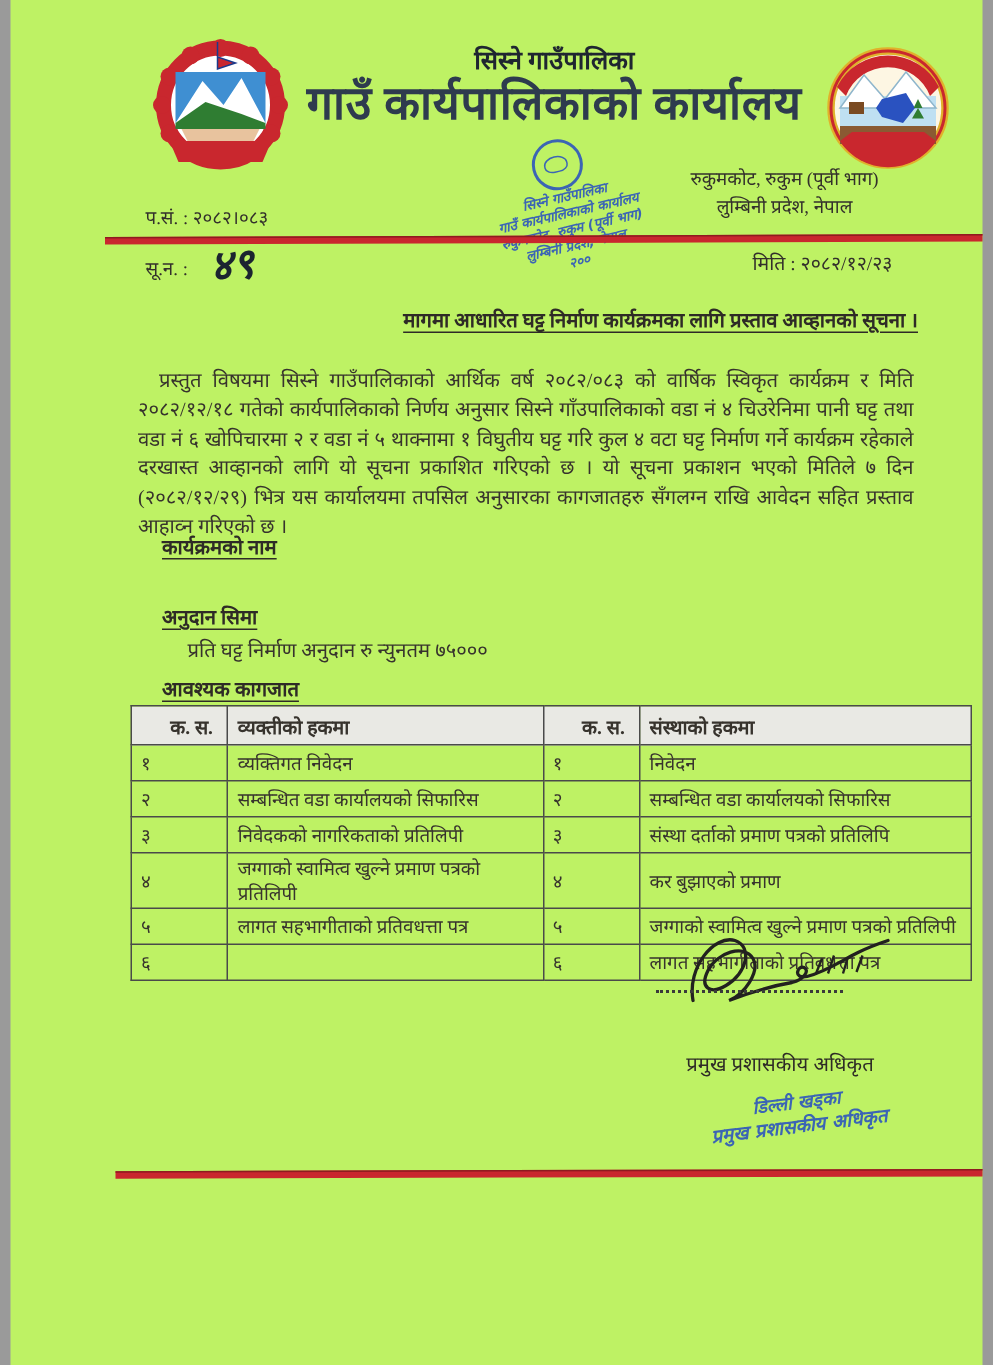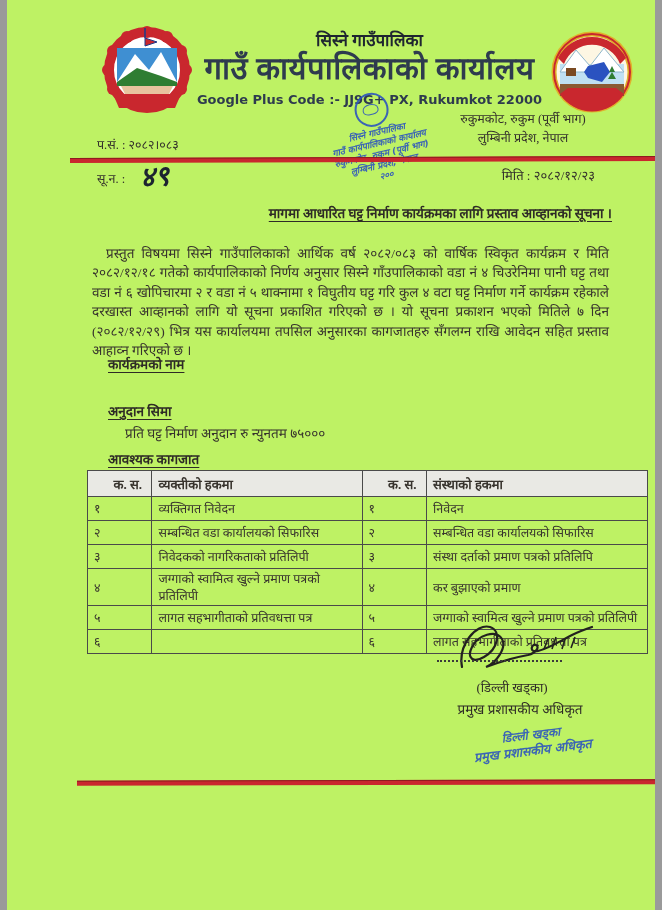--- a/index.html
+++ b/index.html
@@ -120,21 +120,20 @@
     <polygon points="14,44 30,22 44,38 58,20 78,44" fill="#fff" stroke="#8fb6cc" stroke-width="1"></polygon>
     <polygon points="42,38 58,34 64,44 56,54 42,50 38,44" fill="#2a52c0"></polygon>
     <rect x="14" y="56" width="64" height="12" fill="#8a5a33"></rect>
     <path d="M14,66 A38,38 0 0 0 78,66 L70,60 L22,60 Z" fill="#c9272e"></path>
     <rect x="20" y="40" width="10" height="8" fill="#7a4a22"></rect>
     <path d="M66,38 l3,6 h-6 Z M66,44 l4,7 h-8 Z" fill="#2f7d32"></path>
   </svg>
 
   <div class="abs muni-name">सिस्ने गाउँपालिका</div>
   <div class="abs office-name">गाउँ कार्यपालिकाको कार्यालय</div>
-  <div class="abs plus-code">Google Plus Code :- JJ9G+ PX, Rukumkot 22000</div>
   <div class="abs addr1">रुकुमकोट, रुकुम (पूर्वी भाग)</div>
   <div class="abs addr2">लुम्बिनी प्रदेश, नेपाल</div>
 
   <div class="abs ref-no">
     <span>प.सं. :</span>
     <span>२०८२।०८३</span>
   </div>
 
   <div class="abs hstamp">
     <div class="hstamp-emblem"></div>
@@ -214,21 +213,20 @@
         </tr>
       </tbody>
   </table>
 
   <svg class="abs sig-art" viewBox="0 0 180 70">
     <path d="M30,52 C26,30 44,8 58,12 C70,16 66,34 52,42 C42,48 34,44 40,32 C46,20 64,14 70,24 C75,33 64,48 54,52
              C70,46 84,42 96,40 C104,38 108,32 104,30 C100,28 96,38 106,36 C118,33 128,26 140,20 C148,16 154,14 160,12" stroke="#22211f" stroke-width="2.2" fill="none" stroke-linecap="round"></path>
     <path d="M112,34 l4,-10 m4,10 l4,-12 m6,12 l3,-10 m6,9 l4,-11" stroke="#22211f" stroke-width="1.6" fill="none"></path>
   </svg>
   <div class="abs sig-dots"></div>
-  <div class="abs sig-name">(डिल्ली खड्का)</div>
   <div class="abs sig-title">प्रमुख प्रशासकीय अधिकृत</div>
   <div class="abs sig-stamp">
     <div class="l1">डिल्ली खड्का</div>
     <div class="l2">प्रमुख प्रशासकीय अधिकृत</div>
   </div>
 
   <div class="abs redline redline-bottom"></div>
 
 </div>
 

